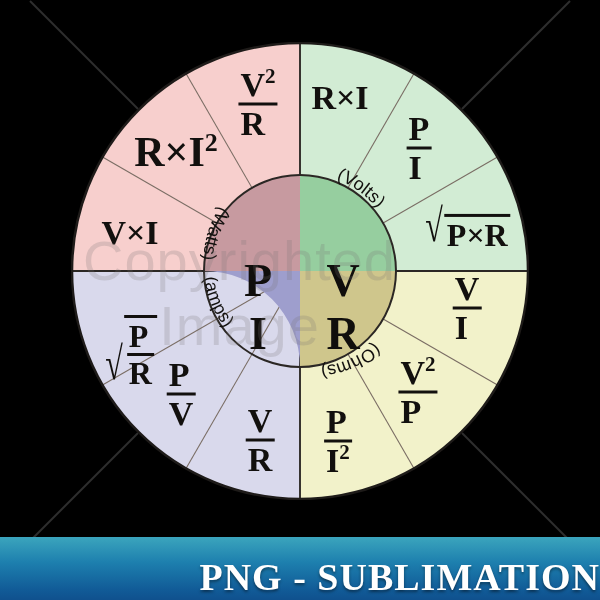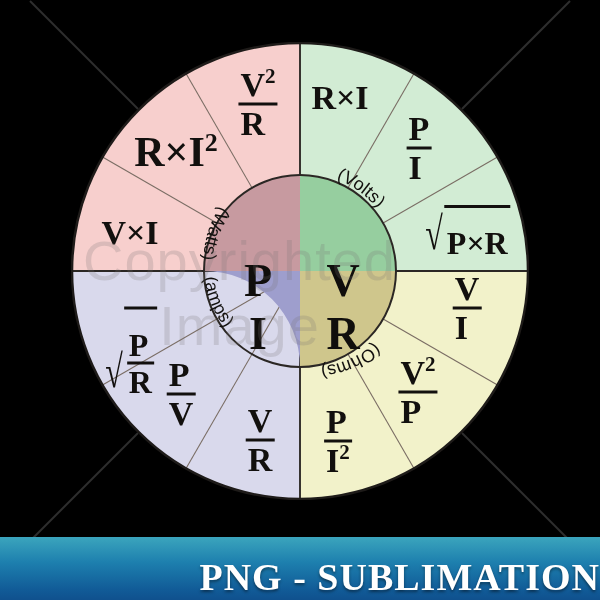--- a/index.html
+++ b/index.html
@@ -77,21 +77,21 @@
   .radical .sign {
     font-size: 1.0em;
     display: flex;
     align-items: flex-end;
     padding-right: 1px;
     transform: scaleY(1.45) translateY(-2px);
     transform-origin: bottom center;
   }
   .radical .body {
     border-top: 3px solid #12100e;
-    padding: 19px 3px 0 3px;
+    padding: 2px 3px 0 3px;
     display: flex;
     align-items: center;
   }
 
   
   .hub-letter {
     position: absolute;
     transform: translate(-50%, -50%);
     font-family: "Liberation Serif", serif;
     font-weight: bold;

